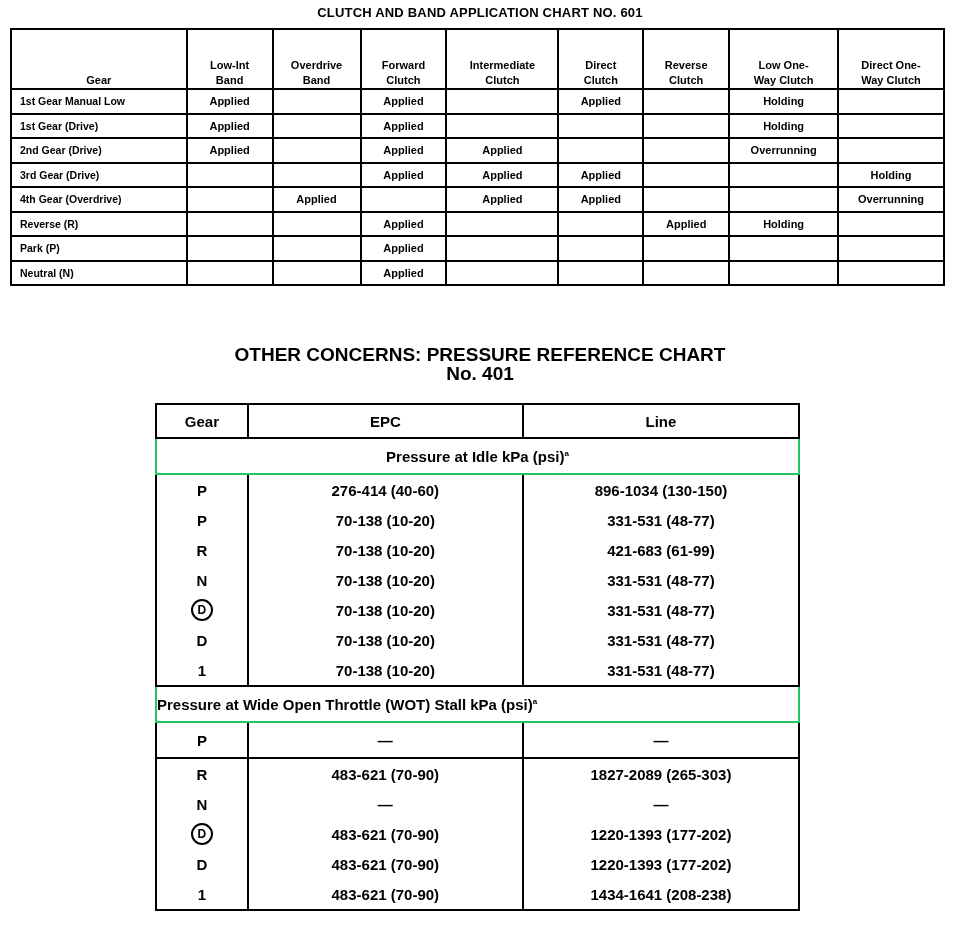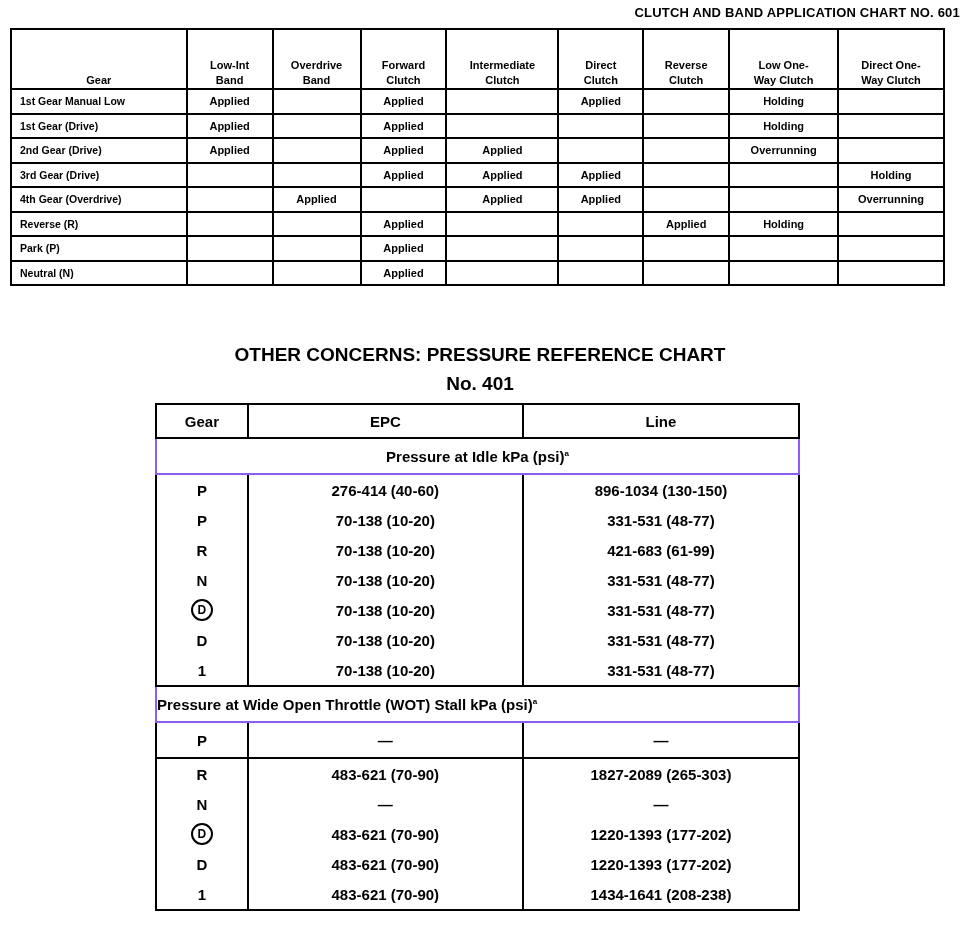--- a/index.html
+++ b/index.html
@@ -1,32 +1,32 @@
 <!DOCTYPE html>
 <html><head>
 <meta charset="utf-8">
 <style>
   html, body { margin:0; padding:0; background:#ffffff; }
   body { width:960px; height:926px; position:relative; overflow:hidden;
          font-family:"Liberation Sans", "DejaVu Sans", sans-serif; color:#000; }
-  .t1-title { position:absolute; left:0; top:5px; width:960px; text-align:right;
+  .t1-title { position:absolute; left:0; top:5px; width:960px; text-align:center;
               font-weight:bold; font-size:13px; letter-spacing:0.2px; }
   table { border-collapse:collapse; position:absolute; }
   #clutch-table { left:10px; top:28px; width:935px; }
   #clutch-table td, #clutch-table th { border:2px solid #000; padding:0; font-size:11px; font-weight:bold; }
   #clutch-table th { height:58px; vertical-align:bottom; padding-bottom:0; text-align:center; line-height:15px; }
   #clutch-table td { height:22.5px; text-align:center; }
   #clutch-table td.gear { text-align:left; padding-left:8px; font-size:10.5px; }
   #clutch-table th.gear { vertical-align:bottom; }
   .t2-title { position:absolute; left:150px; width:660px; text-align:center; font-weight:bold;
               font-size:19px; line-height:24px; }
   #pressure-table { left:155px; top:403px; width:645px; }
   #pressure-table td, #pressure-table th { font-size:15px; font-weight:bold; text-align:center; padding:0; }
   #pressure-table th { border:2px solid #000; height:32px; }
-  #pressure-table td.section { border:2px solid #8b5cf6; height:34px; }
+  #pressure-table td.section { border:2px solid #22c55e; height:34px; }
   #pressure-table td.section.left { text-align:left; }
   #pressure-table tr.data td { border-left:2px solid #000; border-right:2px solid #000; height:30px; }
   #pressure-table tr.data.last td { border-bottom:2px solid #000; }
   #pressure-table tr.data.first td { border-top:2px solid #000; }
   #pressure-table tr.boxed td { border:2px solid #000; height:34px; }
   .circled { display:inline-block; width:18px; height:18px; border:2.5px solid #000; border-radius:50%;
              line-height:18px; font-size:12px; }
   sup { font-size:8px; }
 </style>
 </head>
@@ -145,21 +145,21 @@
         <td></td>
         <td></td>
         <td></td>
         <td></td>
         <td></td>
       </tr>
     </tbody>
 </table>
 
 <div class="t2-title" style="top:343px">OTHER CONCERNS: PRESSURE REFERENCE CHART</div>
-<div class="t2-title" style="top:372px">No. 401</div>
+<div class="t2-title" style="top:362px">No. 401</div>
 
 <table id="pressure-table">
   <colgroup>
       <col style="width:92px">
       <col style="width:276px">
       <col style="width:277px">
     </colgroup>
   <thead>
     <tr>
       <th>Gear</th>

